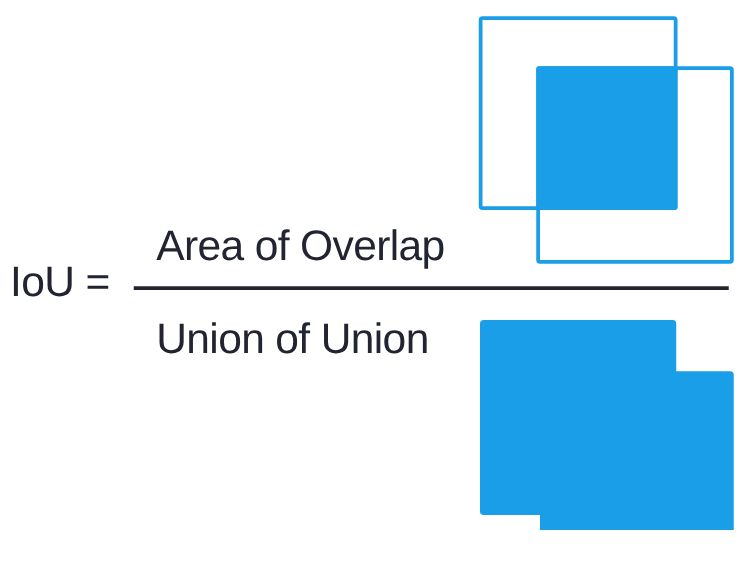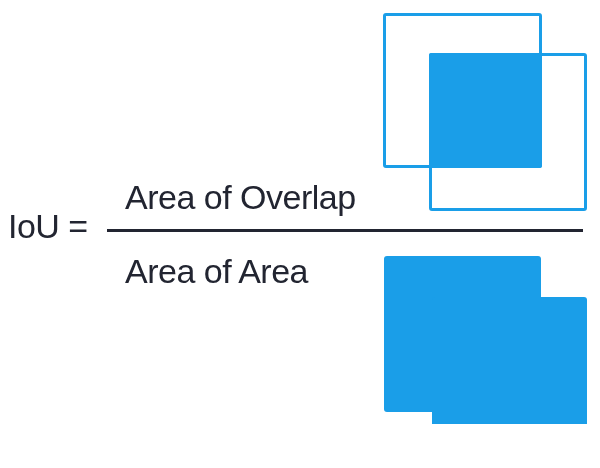--- a/index.html
+++ b/index.html
@@ -66,21 +66,21 @@
 </head>
 <body>
 
 <div class="canvas">
 
   <span class="formula-text lhs">IoU =</span>
 
   <div>
     <span class="formula-text numer">Area of Overlap</span>
     <div class="fraction-bar"></div>
-    <span class="formula-text denom">Area of Area</span>
+    <span class="formula-text denom">Union of Union</span>
   </div>
 
   <div>
     <div class="shape box-a-outline"></div>
     <div class="shape box-b-outline"></div>
     <div class="shape overlap-fill"></div>
   </div>
 
   <div>
     <div class="shape union-box-a"></div>

